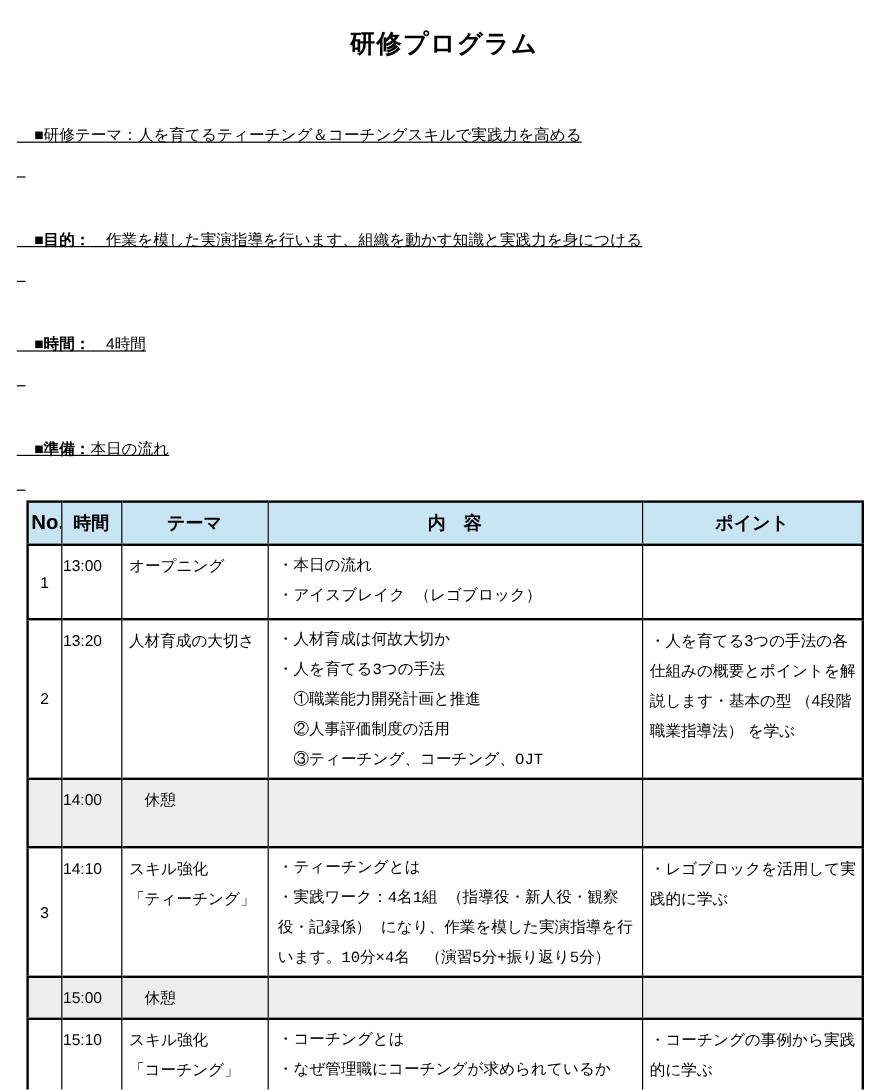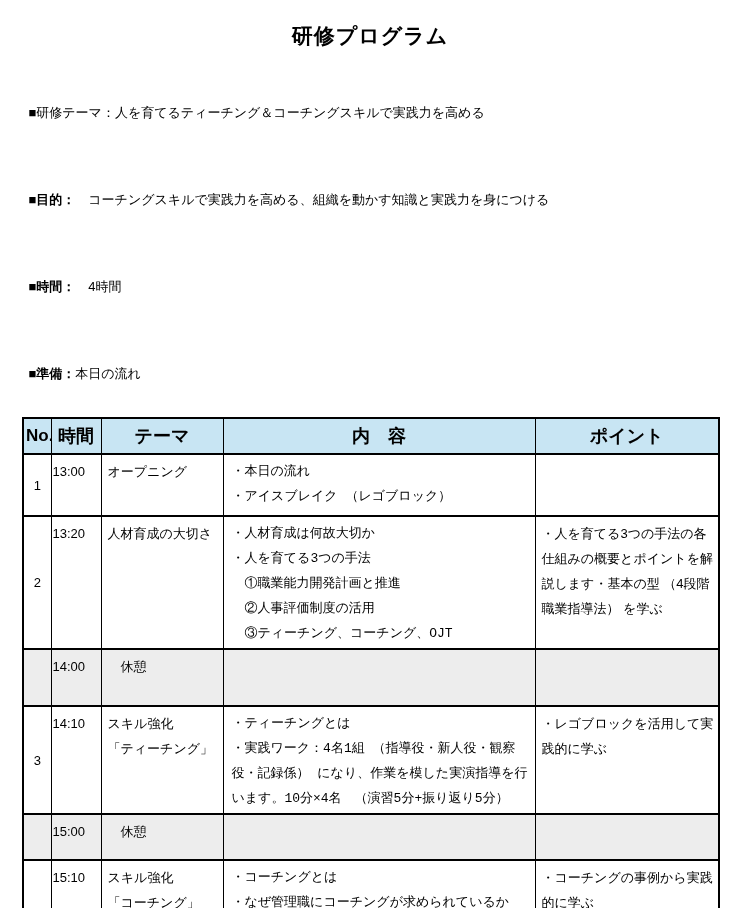--- a/index.html
+++ b/index.html
@@ -19,21 +19,21 @@
     color: var(--text-color);
     overflow: hidden;
   }
   .page-title {
     margin: 22px 0 19px 0;
     text-align: center;
     font-size: 21px;
     font-weight: bold;
     letter-spacing: 1px;
   }
-  .intro { margin: 0 20px 0 14px; }
+  .intro { margin: 0 20px 0 14px; text-decoration: underline; }
   .intro-line {
     font-size: 13px;
     line-height: 29px;
     white-space: pre-wrap;
   }
   .intro-label { font-weight: bold; }
   .intro-line:first-child .intro-label { font-weight: normal; }
 
   table.program {
     margin-left: 22px;
@@ -44,21 +44,21 @@
   }
   th, td {
     border-left: 1px solid var(--border-color);
     border-right: 1px solid var(--border-color);
     border-top: 2px solid var(--border-color);
     border-bottom: 2px solid var(--border-color);
     overflow: hidden;
   }
   th {
     background: var(--header-bg);
-    font-size: 18px;
+    font-size: 15px;
     font-weight: bold;
     text-align: center;
     vertical-align: middle;
     padding: 2px;
   }
   th.c-no { font-size: 17px; }
   td {
     font-size: 13px;
     line-height: 25px;
     vertical-align: top;
@@ -79,21 +79,21 @@
 </head>
 <body>
 
 <h1 class="page-title">研修プログラム</h1>
 
 <div class="intro">
   <div class="intro-line">
     <span class="intro-label">■研修テーマ：</span><span class="intro-value">人を育てるティーチング＆コーチングスキルで実践力を高める</span>
   </div>
   <div class="intro-line">
-    <span class="intro-label">■目的：</span><span class="intro-value">　コーチングスキルで実践力を高める、組織を動かす知識と実践力を身につける</span>
+    <span class="intro-label">■目的：</span><span class="intro-value">　作業を模した実演指導を行います、組織を動かす知識と実践力を身につける</span>
   </div>
   <div class="intro-line">
     <span class="intro-label">■時間：</span><span class="intro-value">　4時間</span>
   </div>
   <div class="intro-line">
     <span class="intro-label">■準備：</span><span class="intro-value">本日の流れ</span>
   </div>
 </div>
 
 <table class="program">
@@ -142,21 +142,21 @@
     </tr>
     <tr class="row-session" style="height:108px">
       <td class="c-no">3</td>
       <td class="c-time">14:10</td>
       <td class="c-theme">スキル強化
 「ティーチング」</td>
       <td class="c-content">・ティーチングとは
 ・実践ワーク：4名1組 （指導役・新人役・観察役・記録係） になり、作業を模した実演指導を行います。10分×4名　（演習5分+振り返り5分）</td>
       <td class="c-point">・レゴブロックを活用して実践的に学ぶ</td>
     </tr>
-    <tr class="row-break" style="height:46px">
+    <tr class="row-break" style="height:35px">
       <td class="c-no"></td>
       <td class="c-time">15:00</td>
       <td class="c-theme">　休憩</td>
       <td class="c-content"></td>
       <td class="c-point"></td>
     </tr>
     <tr class="row-session" style="height:138px">
       <td class="c-no">4</td>
       <td class="c-time">15:10</td>
       <td class="c-theme">スキル強化

